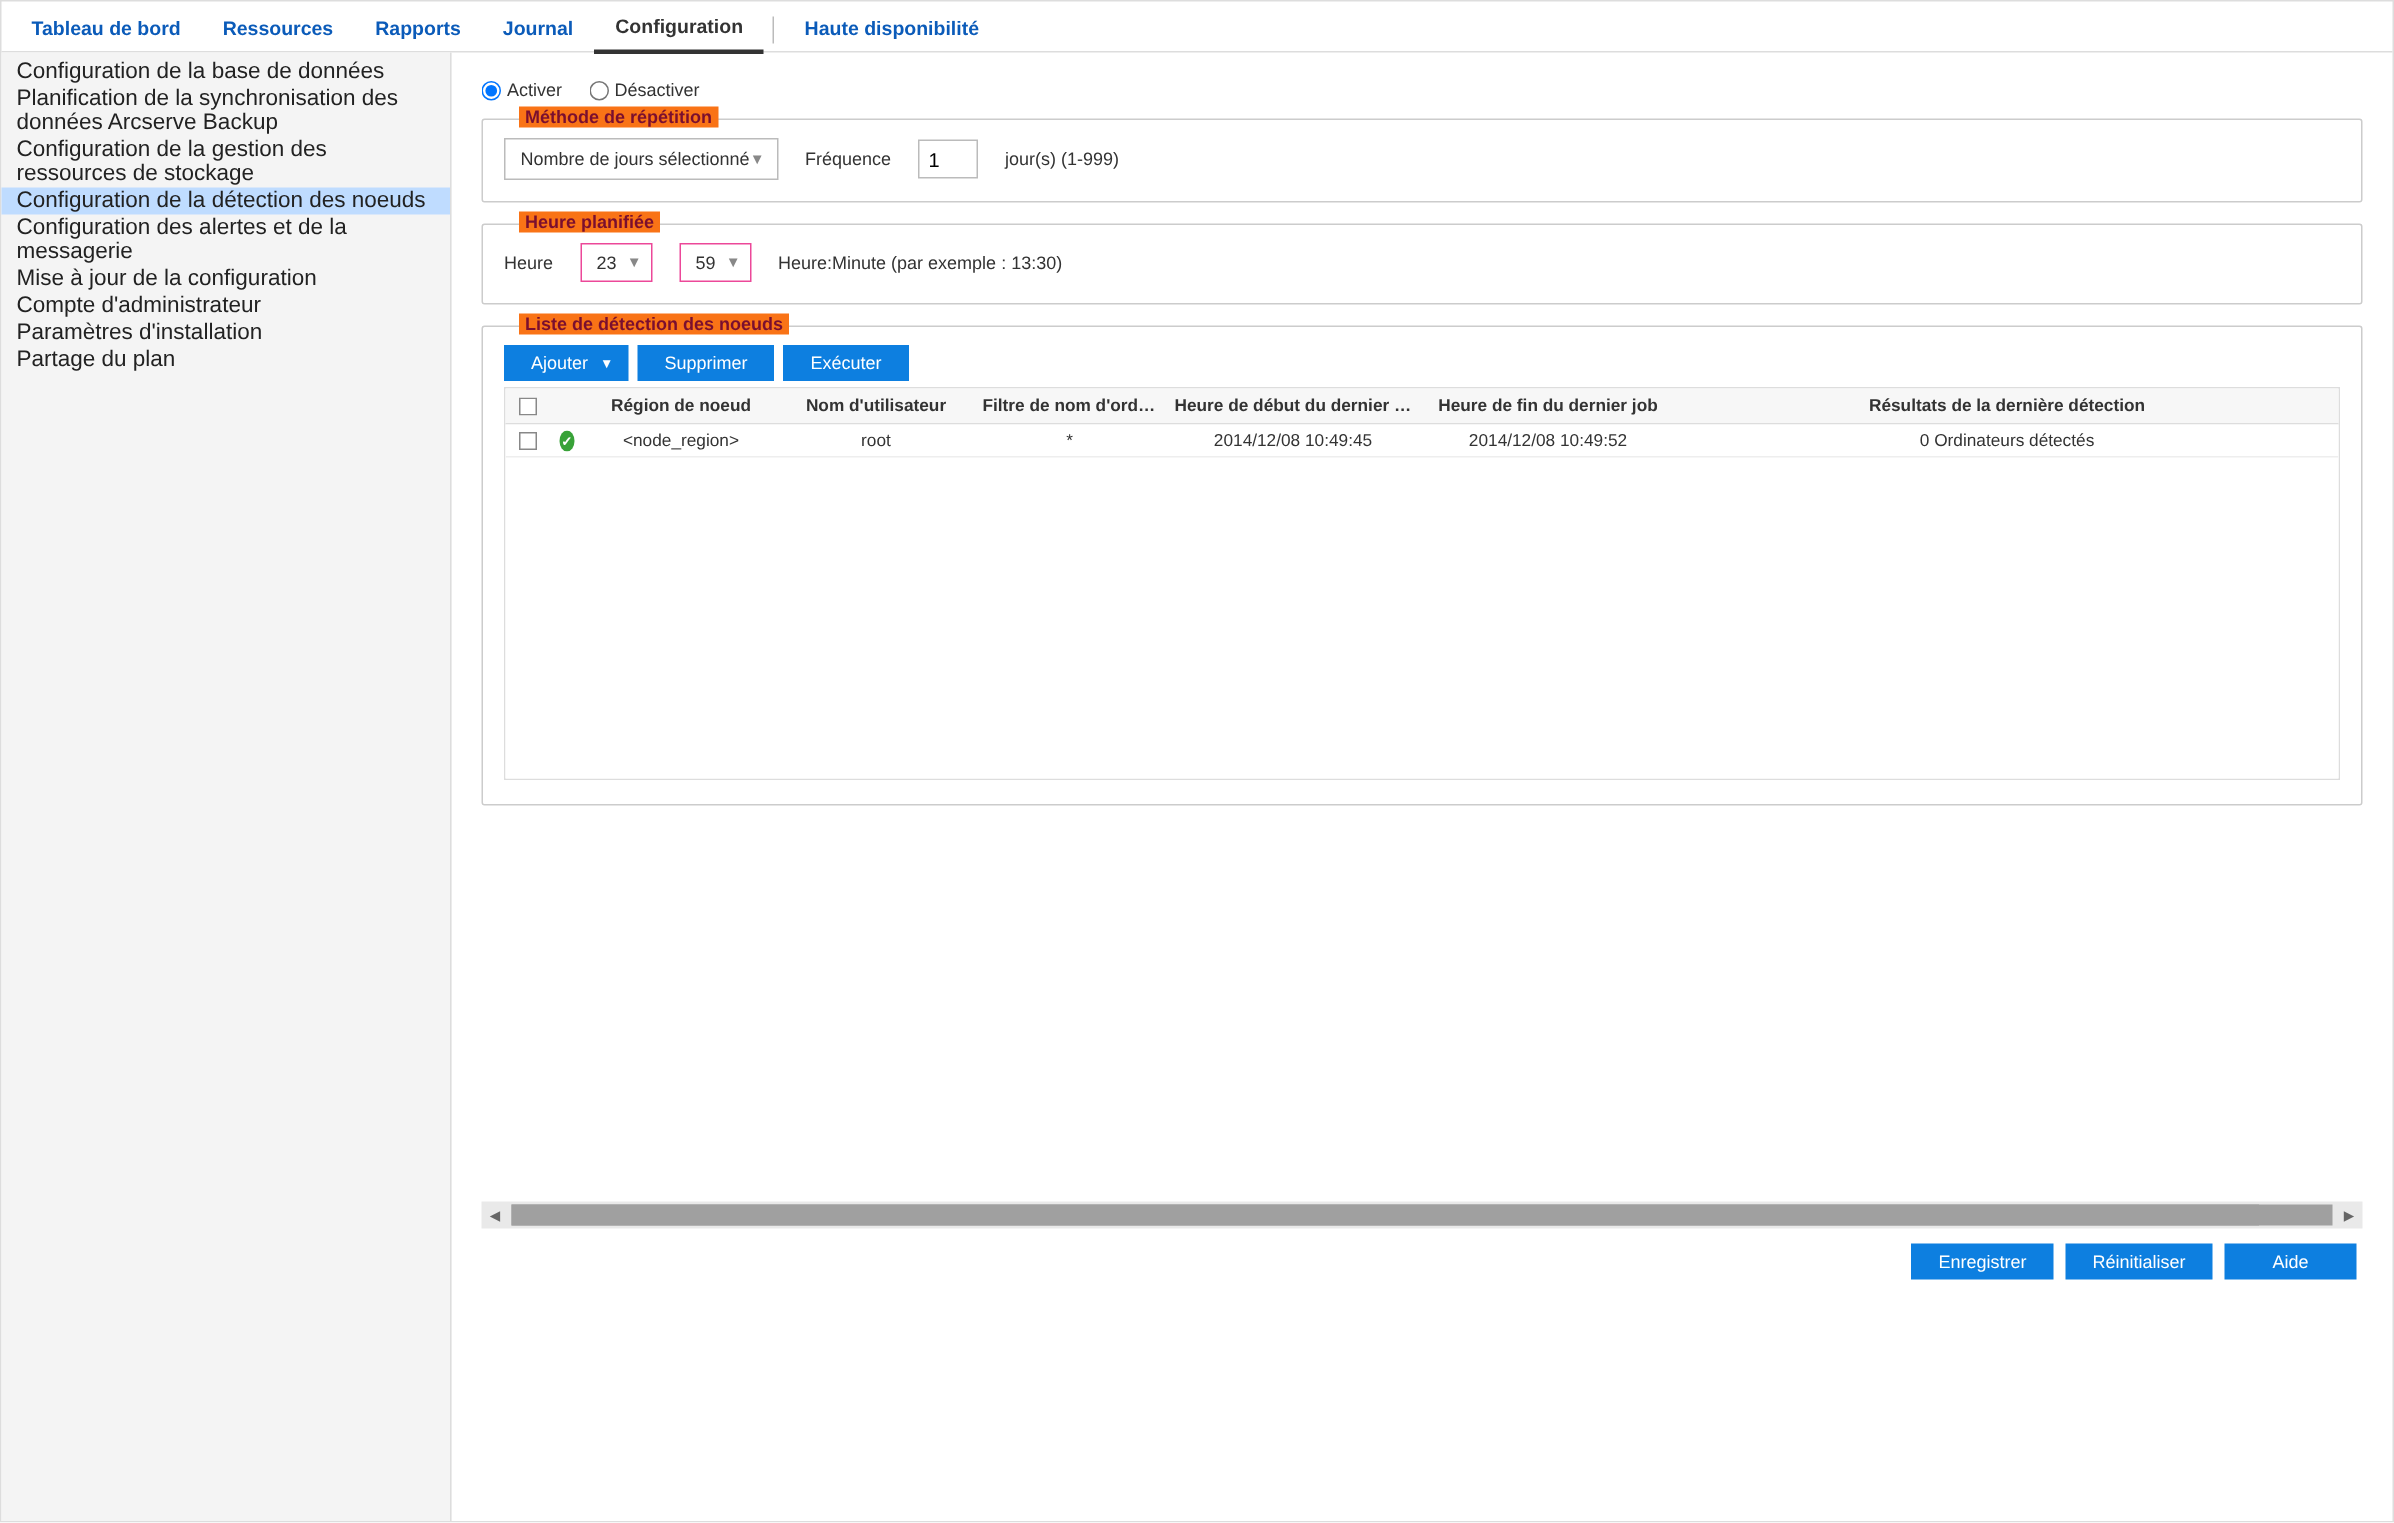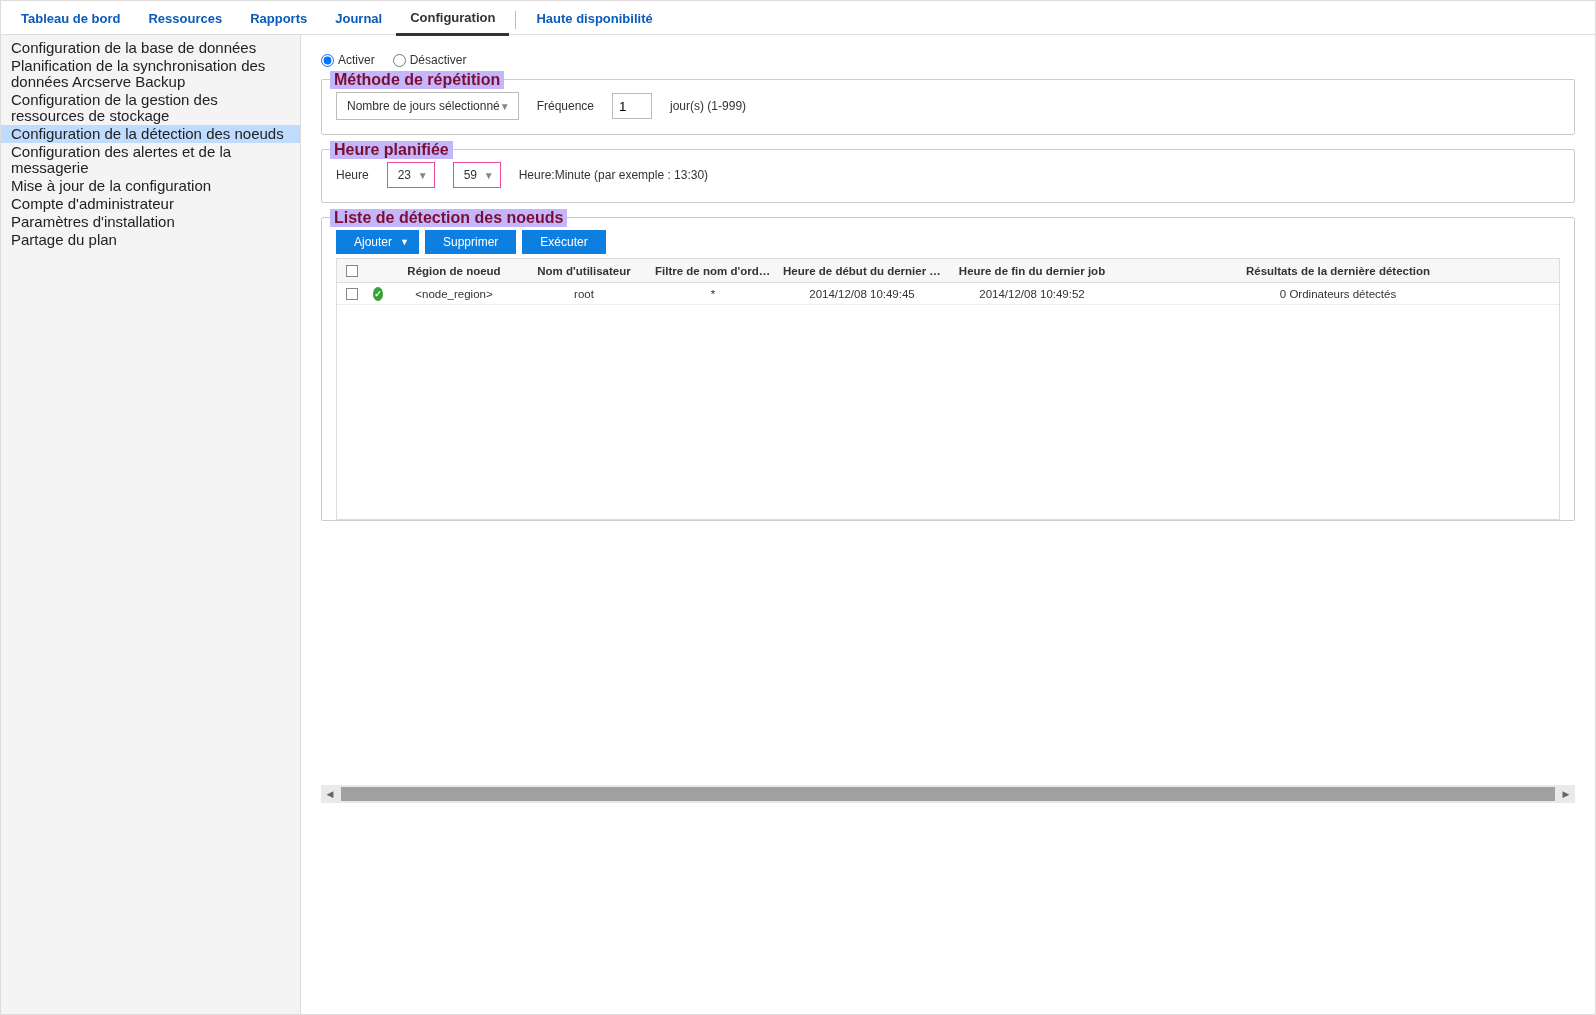--- a/index.html
+++ b/index.html
@@ -15,29 +15,29 @@
   .sidebar { width:300px; background:#f4f4f4; border-right:1px solid #ddd; padding-top:4px; }
   .sidebar-item { padding:1px 8px 1px 10px; cursor:pointer; font-size:15px; line-height:16px; color:#222; }
   .sidebar-item.active { background:#bfdcff; }
   .main { flex:1; display:flex; flex-direction:column; padding:14px 20px 10px 20px; min-width:0; }
   
   .radio-row { display:flex; align-items:center; gap:18px; margin:4px 0 12px 0; }
   .radio-opt { display:flex; align-items:center; gap:4px; font-size:12px; }
   .radio-opt input { margin:0; }
   
   .fset { border:1px solid #ccc; border-radius:2px; padding:12px 14px 14px 14px; margin-bottom:14px; position:relative; }
-  .fset-legend { position:absolute; top:-9px; left:8px; background:#c4b5fd; padding:0 4px; font-weight:bold; color:#7a0f2f; font-size:16px; }
+  .fset-legend { position:absolute; top:-9px; left:24px; background:#f97316; padding:0 4px; font-weight:bold; color:#7a0f2f; font-size:12px; }
   .row { display:flex; align-items:center; gap:18px; }
   .combo { display:flex; align-items:center; border:1px solid #bbb; height:28px; padding:0 8px 0 10px; cursor:pointer; min-width:180px; justify-content:space-between; }
   .combo-arrow { color:#888; font-size:10px; }
   .mini-input { width:40px; height:26px; border:1px solid #bbb; text-align:left; padding:0 6px; }
   .lbl { font-size:12px; }
   .sel { display:flex; align-items:center; border:1px solid #ec4899; height:26px; padding:0 6px 0 10px; cursor:pointer; width:48px; justify-content:space-between; }
   
-  .fset.list { flex:0 0 auto; padding-bottom:0; }
+  .fset.list { flex:0 0 auto; padding-bottom:16px; }
   .toolbar { display:flex; gap:6px; margin-bottom:4px; }
   .btn { background:#0d7fe0; color:#ffffff; border:none; height:24px; padding:0 18px; font-size:12px; cursor:pointer; display:flex; align-items:center; justify-content:center; gap:8px; }
   .btn.split { padding-right:10px; }
   .btn .caret { font-size:9px; }
   
   .grid { border:1px solid #ddd; }
   .grid-head, .grid-row { display:flex; align-items:center; }
   .grid-head { background:#f7f7f7; border-bottom:1px solid #ddd; height:24px; }
   .grid-row { border-bottom:1px solid #eee; height:22px; }
   .cell { padding:0 6px; font-size:11.5px; overflow:hidden; text-overflow:ellipsis; white-space:nowrap;text-align:center; }
@@ -178,16 +178,21 @@
       </div>
 
       <div class="hscroll">
         <div class="hscroll-left">◀</div>
         <div class="hscroll-track">
             <div class="hscroll-track-inner"></div>
           </div>
         <div class="hscroll-right">▶</div>
       </div>
 
+      <div class="footer">
+        <button class="btn">Enregistrer</button>
+        <button class="btn">Réinitialiser</button>
+        <button class="btn">Aide</button>
+      </div>
 
     </div>
   </div>
 </div>
 
 </body></html>

